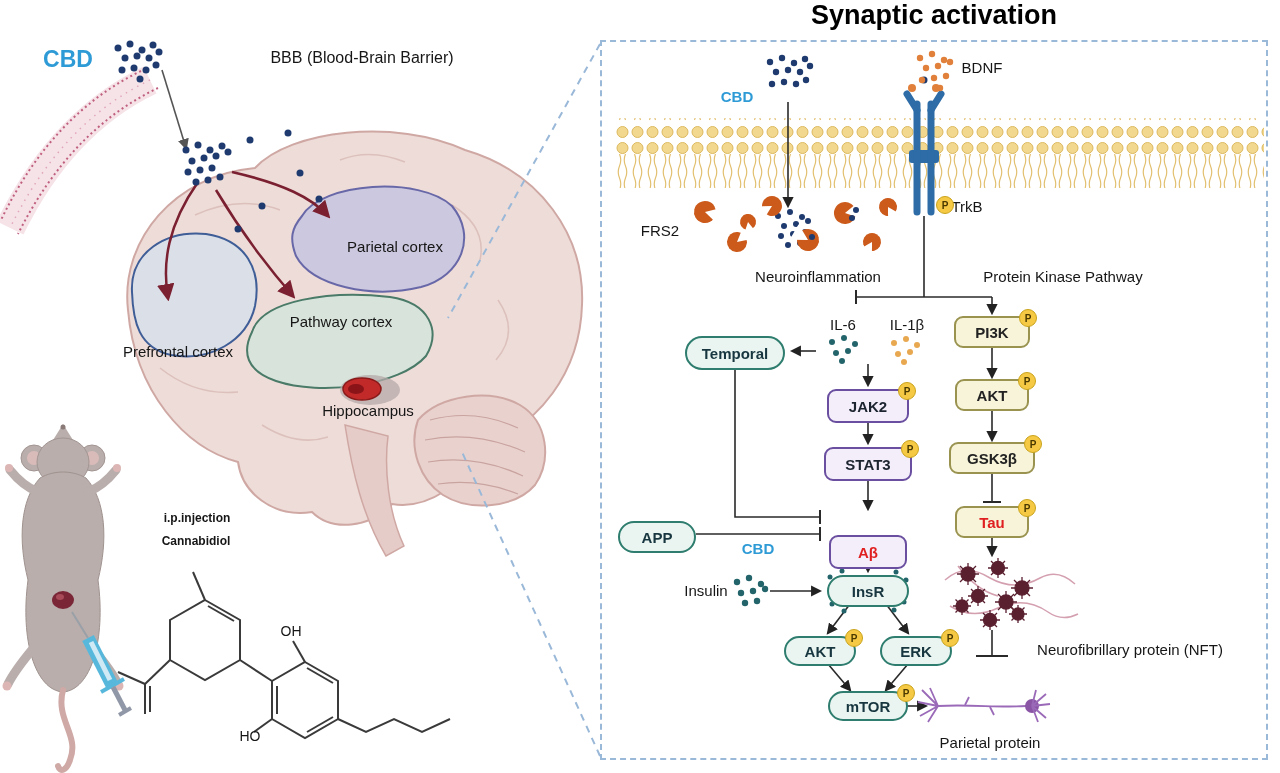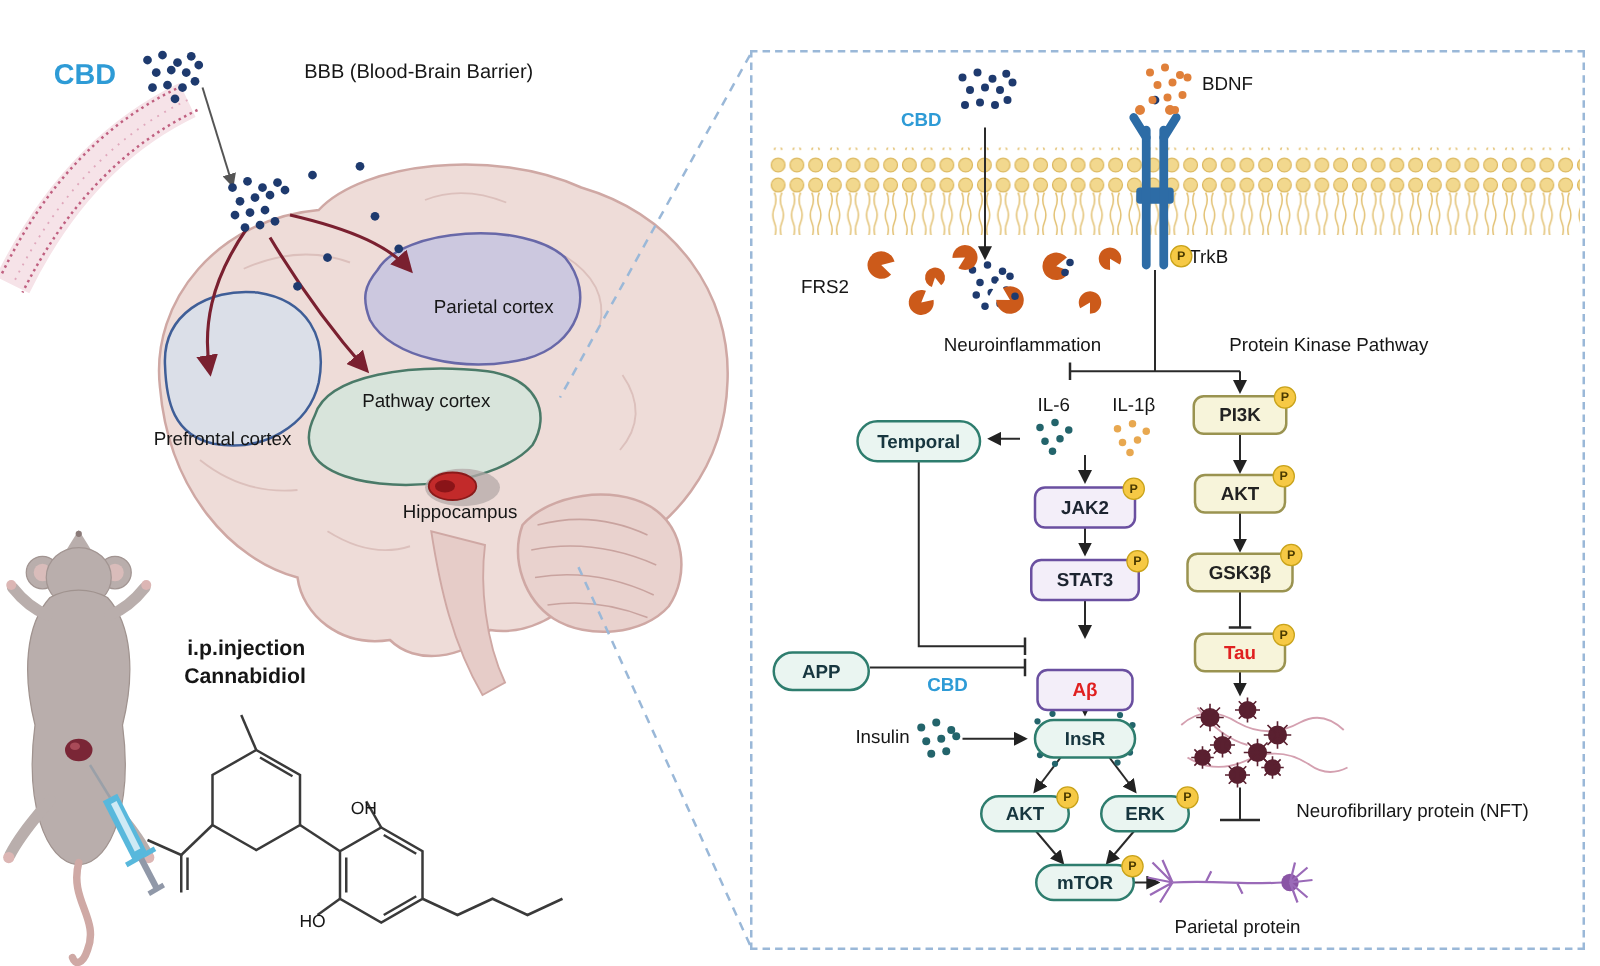--- a/index.html
+++ b/index.html
@@ -1,21 +1,21 @@
 <!DOCTYPE html>
 <html><head>
 <meta charset="utf-8">
 <style>
   html,body{margin:0;padding:0;background:#fff;}
   .canvas{position:relative;width:1280px;height:773px;background:#ffffff;
           font-family:"Liberation Sans",sans-serif;overflow:hidden;}
   .art{position:absolute;left:0;top:0;}
   .lbl{position:absolute;transform:translate(-50%,-50%);font-size:15px;color:#161616;
        white-space:nowrap;line-height:1.1;}
-  .fs14{font-size:14px;} .fs16{font-size:16px;} .fs17{font-size:17px;text-align:center;}
+  .fs14{font-size:14px;} .fs16{font-size:16px;margin-left:27px;} .fs17{font-size:12px;text-align:center;}
   .bold{font-weight:700;}
   .blue{color:#2e9bd6;font-weight:700;}
   .cbd-main{font-size:23px;}
   .title-wrap{position:absolute;left:600px;top:0;width:668px;text-align:center;}
   .title{font-size:27px;font-weight:800;color:#000;}
   .panel-border{position:absolute;left:600px;top:40px;width:664px;height:716px;
                 border:2px dashed #9ab8d8;}
   .node{position:absolute;transform:translate(-50%,-50%);display:flex;align-items:center;
         justify-content:center;font-size:15px;font-weight:700;white-space:nowrap;}
   .oval{border-radius:999px;background:#eaf5f1;border:2px solid #2e7d6e;color:#17363f;}
@@ -400,30 +400,33 @@
       <path d="M965,705 l4,-8 M990,707 l4,8"></path>
     </g>
     <circle cx="1032" cy="706" r="7" fill="#8a55a5"></circle>
     <g stroke="#9a6ab8" fill="none" stroke-width="1.8">
       <path d="M1032,706 l14,-12 M1032,706 l18,-2 M1032,706 l14,12 M1032,706 l4,-16 M1032,706 l6,16"></path>
     </g>
   </g>
 </svg>
 
 <div class="panel-border"></div>
+<div class="title-wrap">
+  <span class="title">Synaptic activation</span>
+</div>
 
 <div class="lbl blue cbd-main" style="left:68px;top:60px">CBD</div>
 <div class="lbl fs16" style="left:335px;top:58px">BBB (Blood-Brain Barrier)</div>
 <div class="lbl" style="left:395px;top:247px">Parietal cortex</div>
 <div class="lbl" style="left:341px;top:322px">Pathway cortex</div>
 <div class="lbl" style="left:178px;top:352px">Prefrontal cortex</div>
 <div class="lbl" style="left:368px;top:411px">Hippocampus</div>
 <div class="lbl bold fs17" style="left:197px;top:519px">i.p.injection</div>
 <div class="lbl bold fs17" style="left:196px;top:542px">Cannabidiol</div>
-<div class="lbl fs14" style="left:291px;top:647px">OH</div>
+<div class="lbl fs14" style="left:291px;top:632px">OH</div>
 <div class="lbl fs14" style="left:250px;top:737px">HO</div>
 
 <div class="lbl blue" style="left:737px;top:97px">CBD</div>
 <div class="lbl" style="left:982px;top:68px">BDNF</div>
 <div class="lbl" style="left:660px;top:231px">FRS2</div>
 <div class="lbl" style="left:967px;top:207px">TrkB</div>
 <div class="pbadge-abs" style="left:936px;top:196px">P</div>
 <div class="lbl" style="left:818px;top:277px">Neuroinflammation</div>
 <div class="lbl" style="left:1063px;top:277px">Protein Kinase Pathway</div>
 <div class="lbl" style="left:843px;top:325px">IL-6</div>

